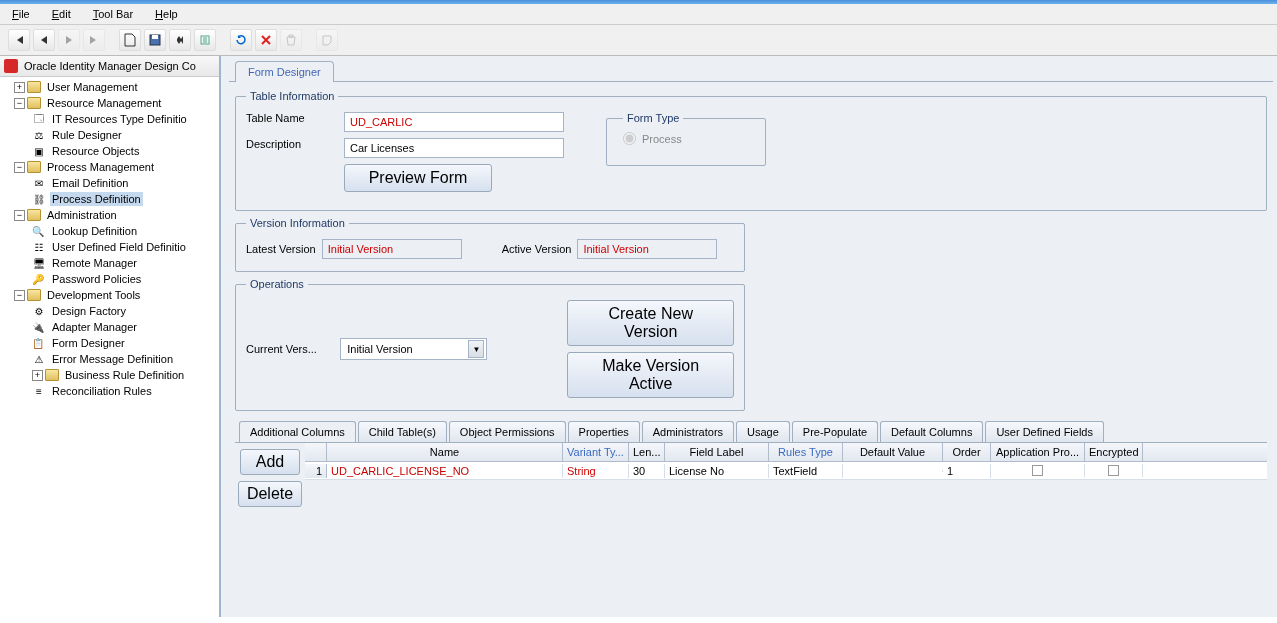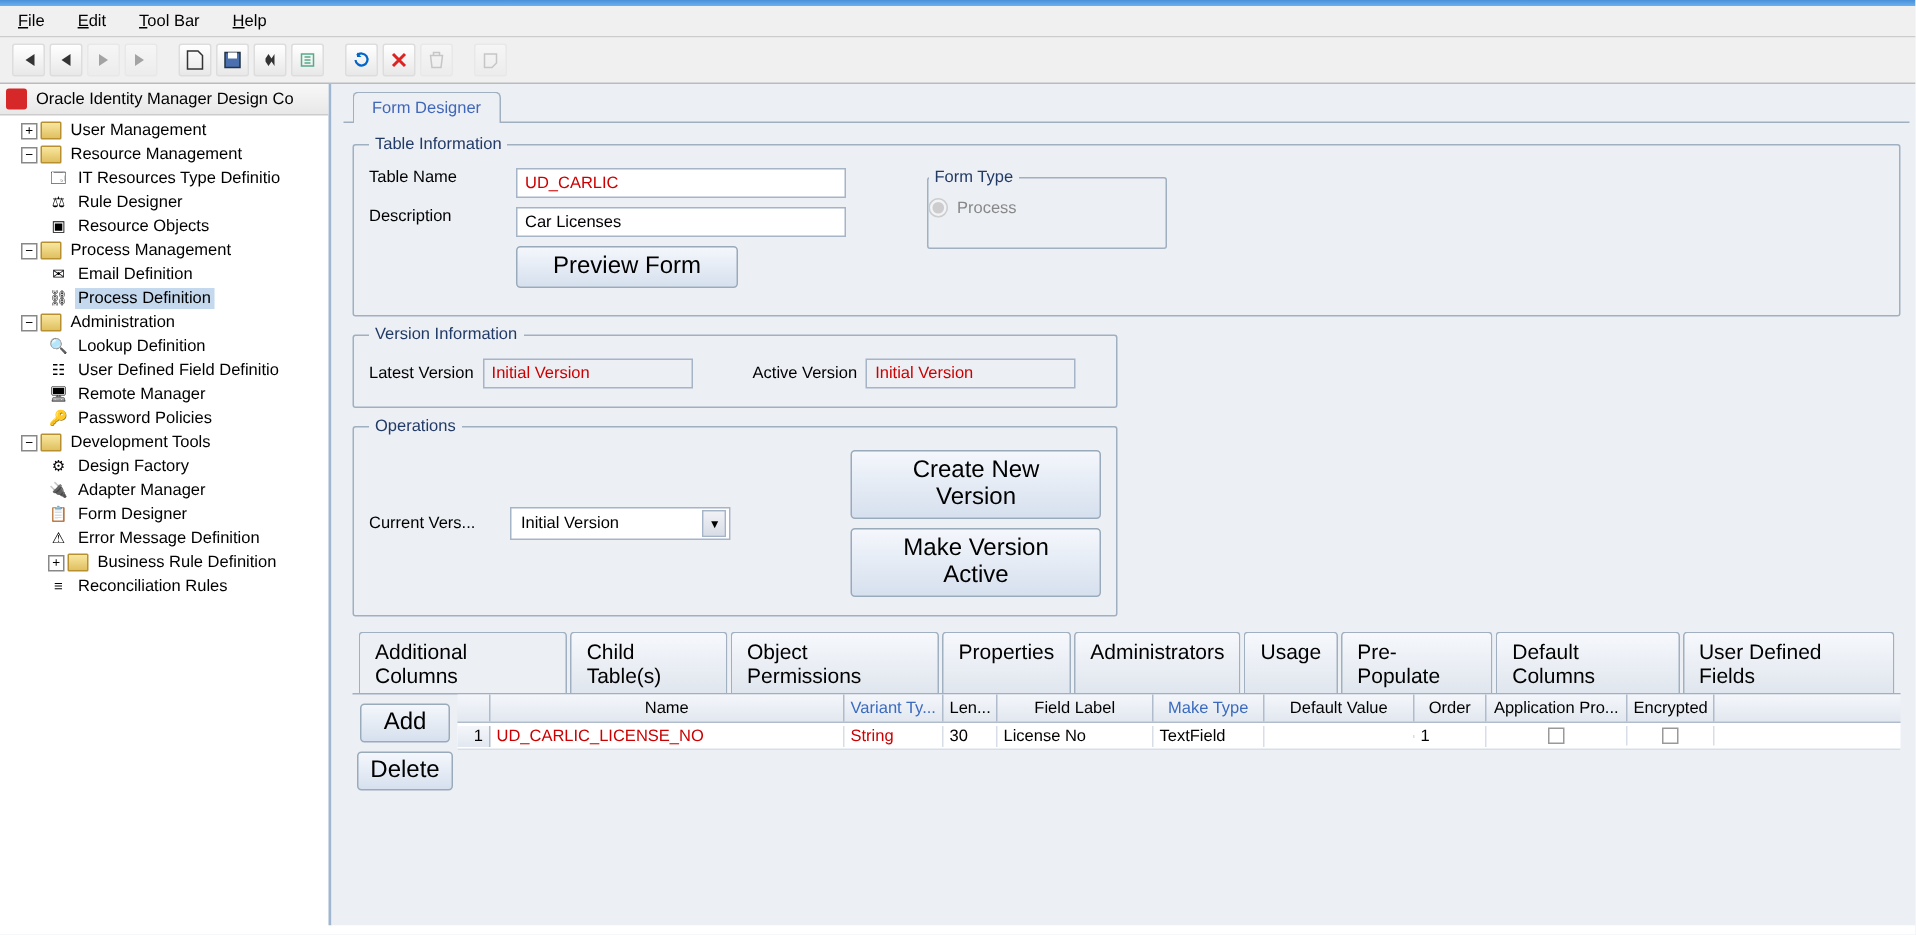--- a/index.html
+++ b/index.html
@@ -46,32 +46,32 @@
 .field-label { width: 90px; white-space: nowrap; }
 .text-input { background: #fff; border: 1px solid #a6b4c8; padding: 3px 5px; font-size: 11px; height: 20px; }
 .text-input.red { color: #c00; }
 .btn { background: linear-gradient(#f4f7fc, #d6e0ee); border: 1px solid #9ab; border-radius: 3px; padding: 4px 12px; cursor: pointer; font-size: 16px; min-width: 130px; text-align: center; }
 .btn.small { min-width: 60px; padding: 3px 8px; }
 .select-box { background: #fff; border: 1px solid #a6b4c8; height: 22px; display: flex; align-items: center; justify-content: space-between; padding: 0 2px 0 6px; cursor: pointer; }
 .select-arrow { width: 16px; height: 18px; background: linear-gradient(#f0f2f6, #d8dde6); border: 1px solid #a6b4c8; display: flex; align-items: center; justify-content: center; font-size: 8px; }
 
 .table-info-wrap { display: flex; }
 .table-info-left { flex: 0 0 340px; }
-.form-type-group { border: 1px solid #a0b0c0; border-radius: 2px; padding: 8px 0 12px; margin-left: 32px; min-width: 160px; height: 54px; }
+.form-type-group { border: 1px solid #a0b0c0; border-radius: 2px; padding: 8px 16px 12px; margin-left: 20px; min-width: 160px; height: 54px; }
 .form-type-group legend { padding: 0 4px; }
 
 .version-wrap { display: flex; gap: 40px; align-items: center; }
 .ver-label { white-space: nowrap; }
 .ver-value { color: #c00; border: 1px solid #a6b4c8; padding: 3px 5px; background: #eceff4; min-width: 140px; height: 20px; display: inline-flex; align-items: center; }
 
 .ops-row { display: flex; align-items: center; gap: 10px; }
 .ops-btns { display: flex; flex-direction: column; gap: 6px; margin-left: 70px; }
 
 .sub-tab-strip { display: flex; padding: 0 4px; gap: 2px; margin-top: 10px; }
-.sub-tab { background: linear-gradient(#f6f8fc, #e0e6ee); border: 1px solid #a0b0c0; border-bottom: none; border-radius: 3px 3px 0 0; padding: 4px 10px; cursor: pointer; font-size: 14px; }
+.sub-tab { background: linear-gradient(#f6f8fc, #e0e6ee); border: 1px solid #a0b0c0; border-bottom: none; border-radius: 3px 3px 0 0; padding: 4px 10px; cursor: pointer; font-size: 11px; }
 .sub-tab.active { background: #eceff4; }
 
 .grid-area { display: flex; border-top: 1px solid #a0b0c0; }
 .grid-side { width: 70px; padding: 6px 4px; display: flex; flex-direction: column; gap: 6px; align-items: center; }
 .grid-wrap { flex: 1; }
 .grid-header { display: flex; background: linear-gradient(#f4f6fa, #e2e8f0); border-bottom: 1px solid #b0bccc; }
 .gh { border-right: 1px solid #b0bccc; padding: 3px 4px; font-size: 11px; text-align: center; overflow: hidden; white-space: nowrap; }
 .gh.link { color: #3a6bbf; }
 .grid-row { display: flex; background: #fff; border-bottom: 1px solid #d8dee8; height: 18px; align-items: center; }
 .gc { border-right: 1px solid #d8dee8; padding: 1px 4px; font-size: 11px; overflow: hidden; white-space: nowrap; }
@@ -350,21 +350,21 @@
           <button class="btn small">Add</button>
           <button class="btn small">Delete</button>
         </div>
         <div class="grid-wrap">
           <div class="grid-header">
             <div class="gh c-rownum"></div>
             <div class="gh c-name">Name</div>
             <div class="gh c-variant link">Variant Ty...</div>
             <div class="gh c-len">Len...</div>
             <div class="gh c-flabel">Field Label</div>
-            <div class="gh c-ftype link">Make Type</div>
+            <div class="gh c-ftype link">Rules Type</div>
             <div class="gh c-defval">Default Value</div>
             <div class="gh c-order">Order</div>
             <div class="gh c-approf">Application Pro...</div>
             <div class="gh c-enc">Encrypted</div>
           </div>
           <div class="grid-row">
             <div class="gc c-rownum rownum">1</div>
             <div class="gc c-name red">UD_CARLIC_LICENSE_NO</div>
             <div class="gc c-variant red">String</div>
             <div class="gc c-len">30</div>

